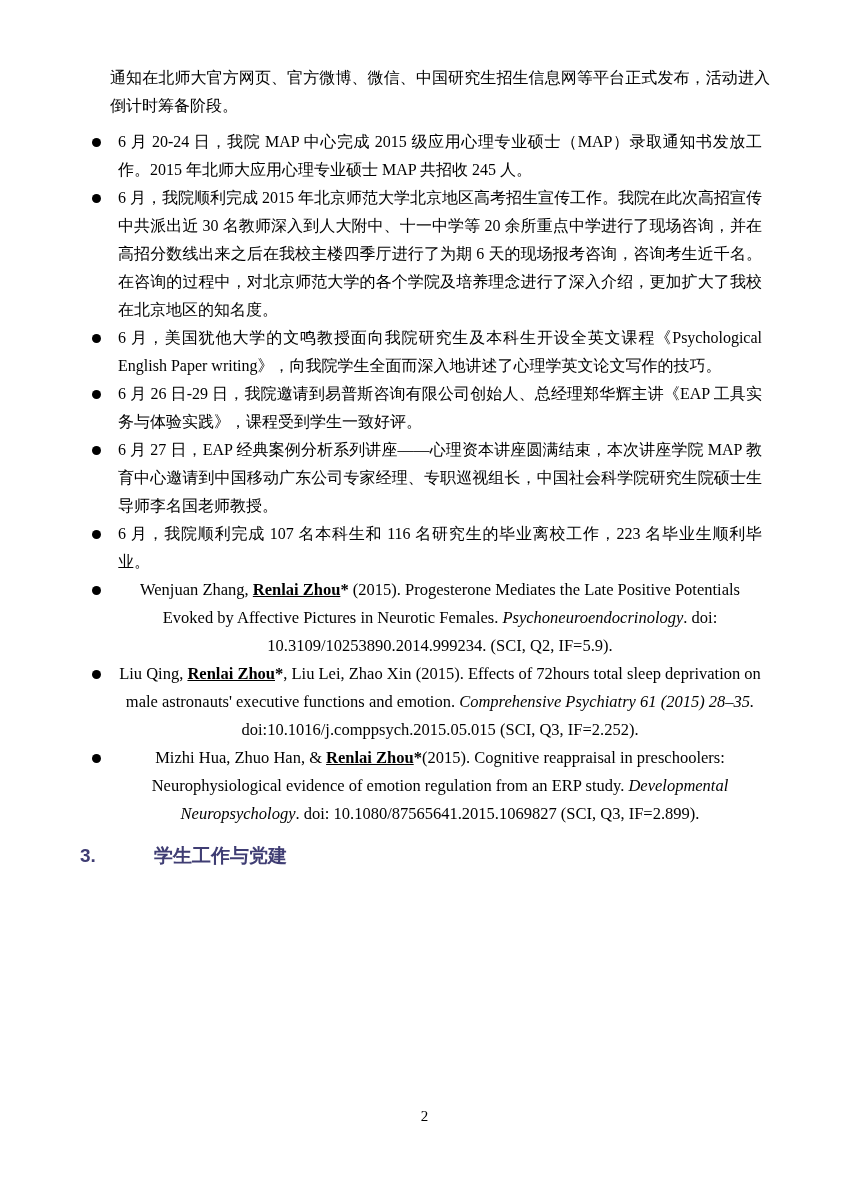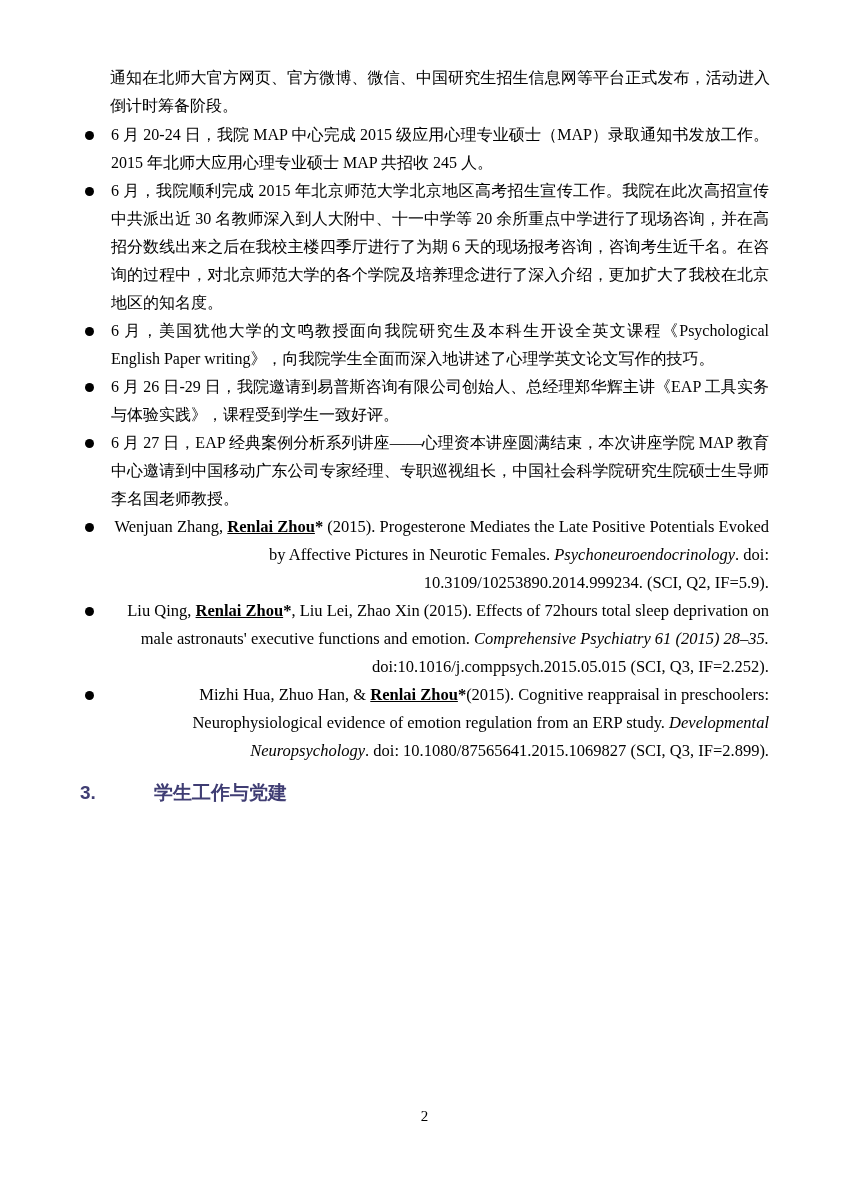--- a/index.html
+++ b/index.html
@@ -21,24 +21,24 @@
     left: 110px;
     top: 64px;
     width: 660px;
   }
   .para, .li-text {
     font-size: 16px;
     line-height: 28px;
     margin: 0;
   }
   .zh { text-align: justify; }
-  .en { text-align: right; font-size: 16.5px; }
+  .en { text-align: center; font-size: 16.5px; }
   .bullets {
     list-style: none;
-    margin: 1px;
+    margin: 8px;
     padding: 0;
   }
   .bullets li { position: relative; }
   .marker {
     position: absolute;
     left: -26px;
     top: 10px;
     width: 9px;
     height: 9px;
     background: #000000;
@@ -92,20 +92,24 @@
       <li>
         <span class="marker"></span>
         <span class="li-text zh"><span>6 月 26 日-29 日，我院邀请到易普斯咨询有限公司创始人、总经理郑华辉主讲《EAP 工具实务与体验实践》，课程受到学生一致好评。</span></span>
       </li>
       <li>
         <span class="marker"></span>
         <span class="li-text zh"><span>6 月 27 日，EAP 经典案例分析系列讲座——心理资本讲座圆满结束，本次讲座学院 MAP 教育中心邀请到中国移动广东公司专家经理、专职巡视组长，中国社会科学院研究生院硕士生导师李名国老师教授。</span></span>
       </li>
       <li>
         <span class="marker"></span>
+        <span class="li-text zh"><span>6 月，我院顺利完成 107 名本科生和 116 名研究生的毕业离校工作，223 名毕业生顺利毕业。</span></span>
+      </li>
+      <li>
+        <span class="marker"></span>
         <span class="li-text en"><span>Wenjuan Zhang, </span><span class="b u">Renlai Zhou</span><span class="b">*</span><span> (2015). Progesterone Mediates the Late Positive Potentials Evoked by Affective Pictures in Neurotic Females. </span><span class="i">Psychoneuroendocrinology</span><span>. doi: 10.3109/10253890.2014.999234. (SCI, Q2, IF=5.9).</span></span>
       </li>
       <li>
         <span class="marker"></span>
         <span class="li-text en"><span>Liu Qing, </span><span class="b u">Renlai Zhou</span><span class="b">*</span><span>, Liu Lei, Zhao Xin (2015). Effects of 72hours total sleep deprivation on male astronauts' executive functions and emotion. </span><span class="i">Comprehensive Psychiatry 61 (2015) 28–35.</span><span> doi:10.1016/j.comppsych.2015.05.015 (SCI, Q3, IF=2.252).</span></span>
       </li>
       <li>
         <span class="marker"></span>
         <span class="li-text en"><span>Mizhi Hua, Zhuo Han, &amp; </span><span class="b u">Renlai Zhou</span><span class="b">*</span><span>(2015). Cognitive reappraisal in preschoolers: Neurophysiological evidence of emotion regulation from an ERP study. </span><span class="i">Developmental Neuropsychology</span><span>. doi: 10.1080/87565641.2015.1069827 (SCI, Q3, IF=2.899).</span></span>
       </li>

